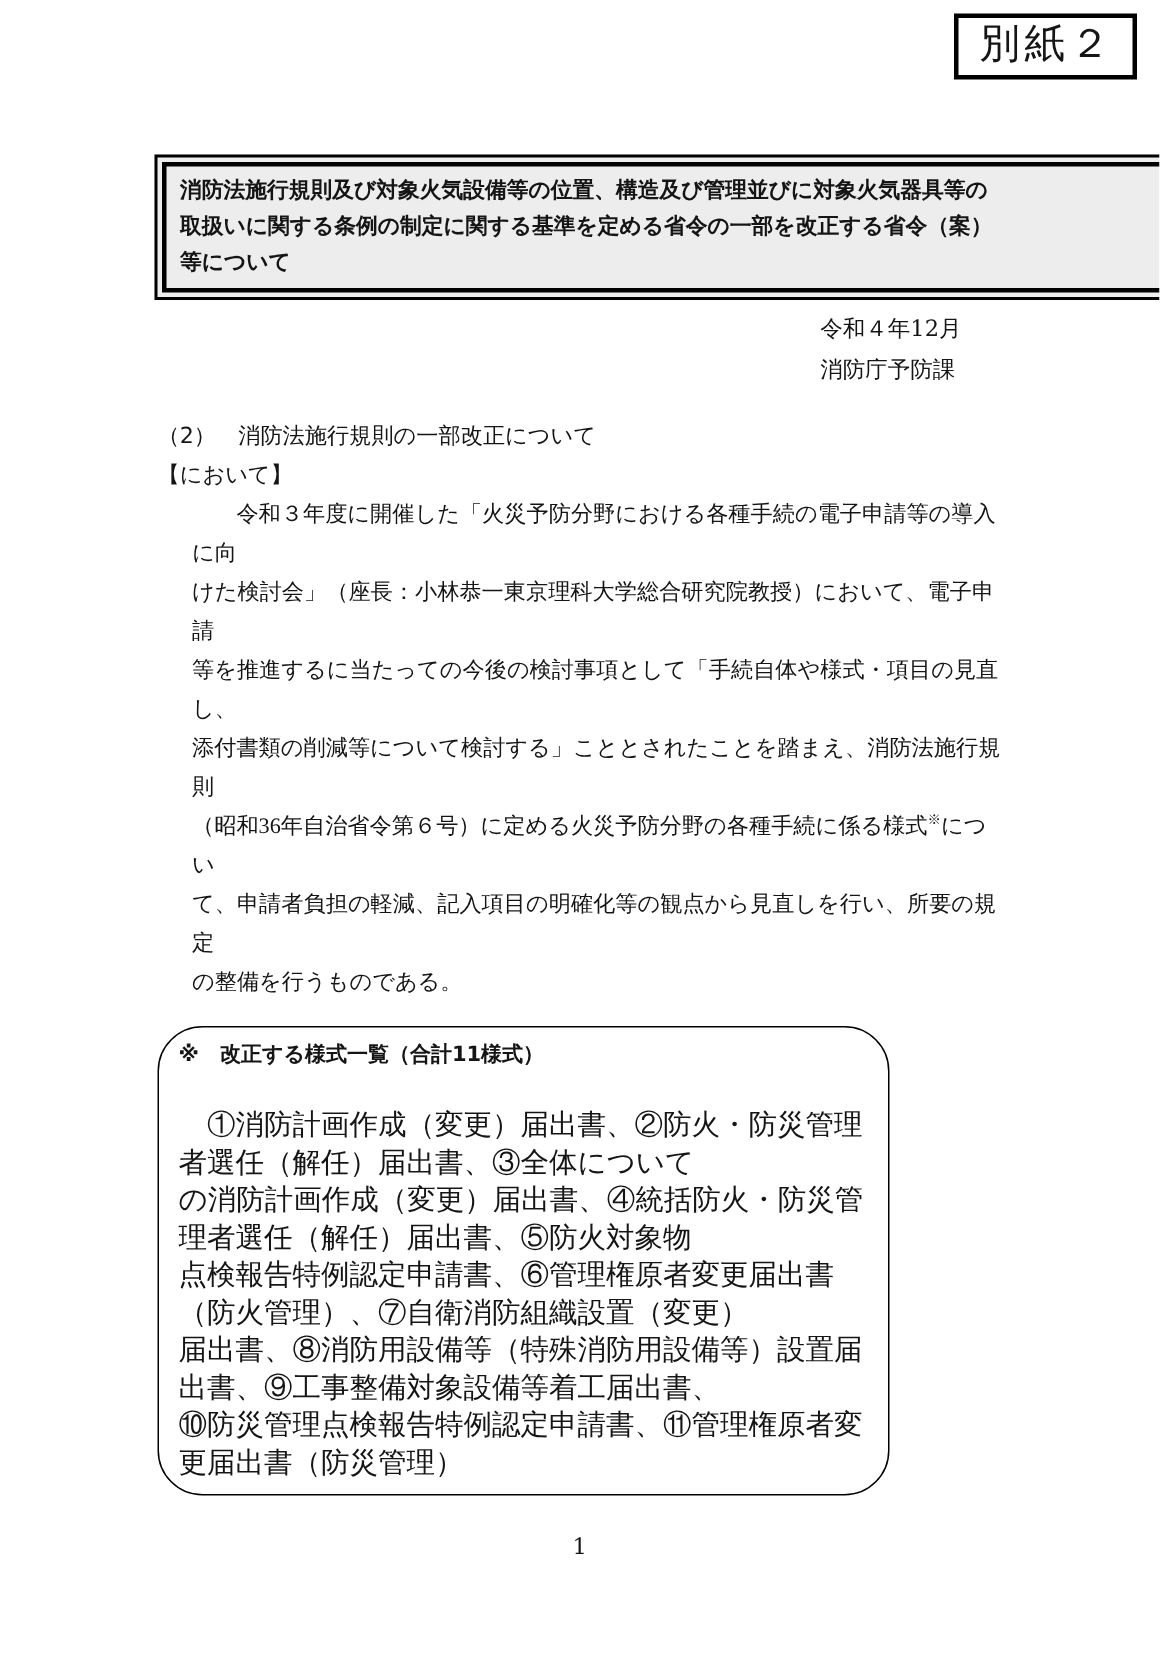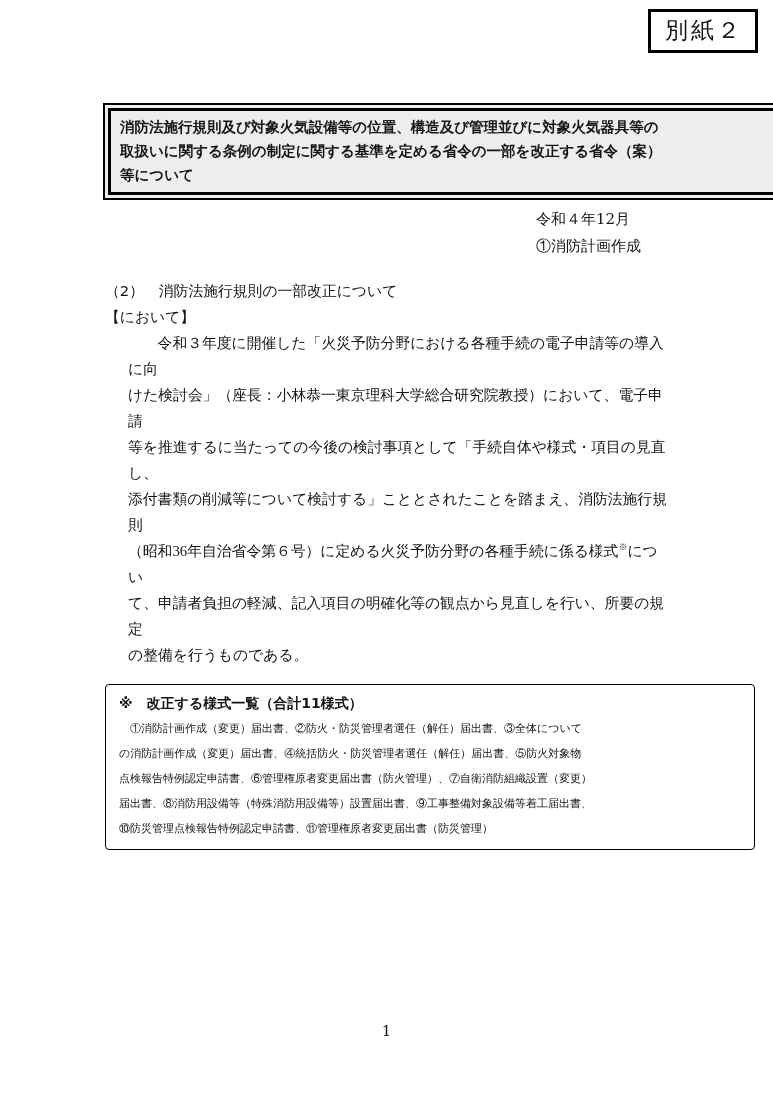--- a/index.html
+++ b/index.html
@@ -10,21 +10,21 @@
     color:#151515;
     overflow:hidden;
   }
   .serif { font-family:"DejaVu Serif","Liberation Serif",serif; }
   .gothic { font-family:"DejaVu Sans","Liberation Sans",sans-serif; }
 
   .attachment-box {
     position:absolute; top:9px; right:15px;
     border:3px solid #000;
     padding:2px 12px 4px 14px;
-    font-size:23px; line-height:32px;
+    font-size:27px; line-height:32px;
     letter-spacing:3px;
     background:#fff;
   }
 
   .title-outer {
     position:absolute; top:103px; left:103px; width:680px;
     box-sizing:border-box;
     border:2px solid #000;
     background:#ededed;
     padding:3px;
@@ -50,32 +50,33 @@
     font-size:14.8px; line-height:26px;
     white-space:pre-line;
   }
   .para { margin-left:23px;font-family:Liberation Serif, serif; }
   sup.note-sup { font-size:9px; line-height:0; }
 
   .formbox {
     margin-top:16px;
     box-sizing:border-box;
     border:1.5px solid #000;
-    border-radius:4px;
+    border-radius:30px;
     padding:6px 13px 8px 13px;
-    width:650px;
+    width:488px;
   }
   .formbox-title {
     font-weight:bold;
     font-size:14px; line-height:25px;
     white-space:pre-line;
   }
   .formbox-body {
-    font-size:11px; line-height:25px;
+    font-size:19px; line-height:25px;
     white-space:pre-line;
+    margin-top:22px;
   }
 
   .page-number {
     position:absolute; top:1022px; left:0; right:0;
     text-align:center;
     font-size:15px;
   }
 </style>
 </head>
 <body>
@@ -87,21 +88,21 @@
   </div>
 
   <div class="title-outer">
     <div class="title-inner gothic">消防法施行規則及び対象火気設備等の位置、構造及び管理並びに対象火気器具等の
 取扱いに関する条例の制定に関する基準を定める省令の一部を改正する省令（案）
 等について</div>
   </div>
 
   <div class="byline serif">
     <div>令和４年12月</div>
-    <div>①消防計画作成</div>
+    <div>消防庁予防課</div>
   </div>
 
   <div class="content">
 
 
     <div class="h-sub gothic">（2）　消防法施行規則の一部改正について</div>
 
     <div class="label gothic">【において】</div>
 
     <div class="para serif"><span>　　令和３年度に開催した「火災予防分野における各種手続の電子申請等の導入に向

